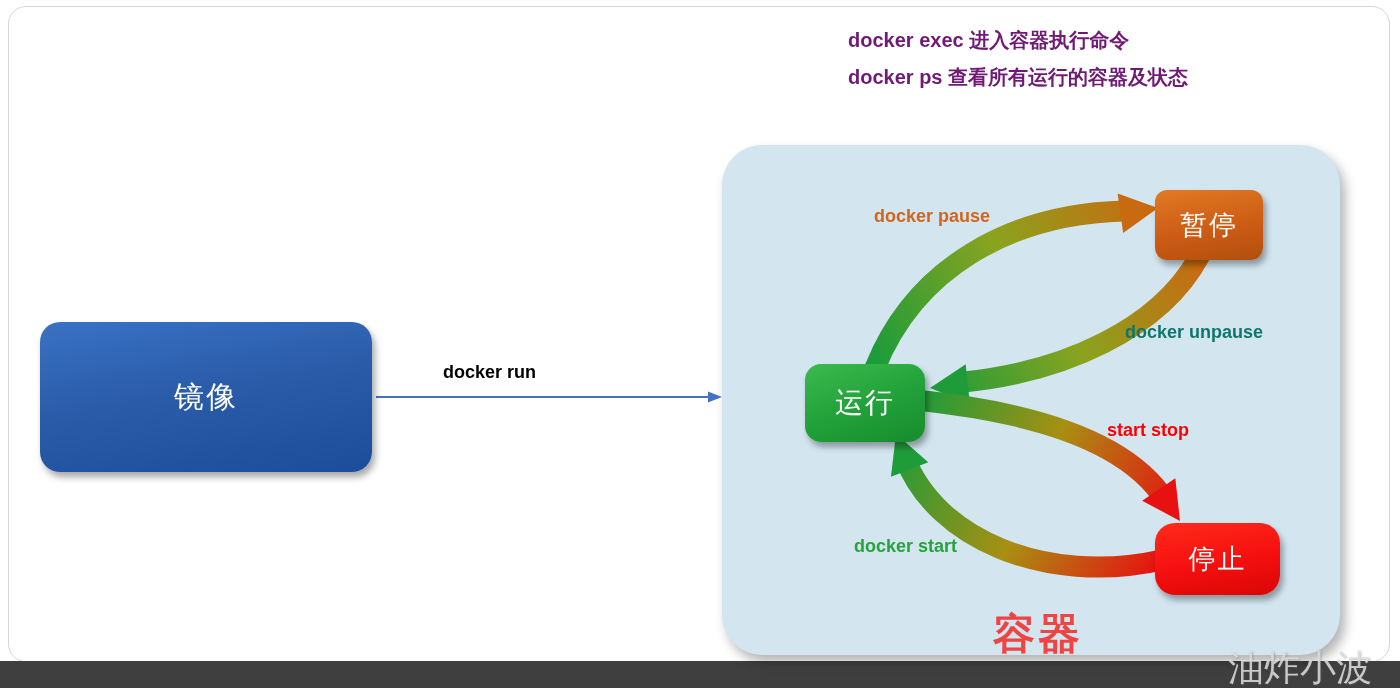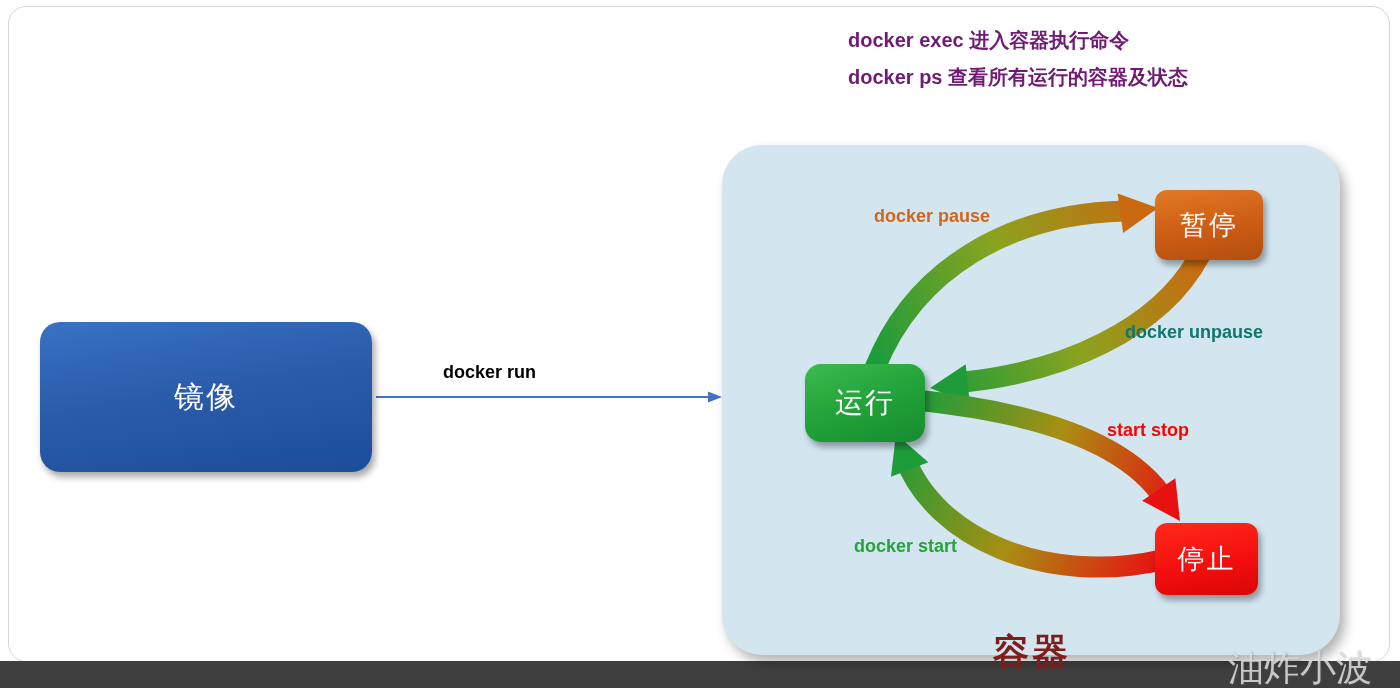--- a/index.html
+++ b/index.html
@@ -68,24 +68,24 @@
   .container-box {
     position: absolute;
     left: 722px; top: 145px;
     width: 618px; height: 510px;
     border-radius: 40px;
     background: #d3e6f0;
     box-shadow: 5px 7px 12px rgba(0,0,0,0.30);
   }
   .container-label {
     position: absolute;
-    left: 993px; top: 628px;
-    font-size: 36px;
-    font-weight: bold;
-    color: #7f1d1d;
+    left: 993px; top: 606px;
+    font-size: 42px;
+    font-weight: bold;
+    color: #ef4444;
     letter-spacing: 3px;
   }
   
   .state {
     position: absolute;
     display: flex; align-items: center; justify-content: center;
     color: #ffffff;
     font-weight: 500;
     letter-spacing: 2px;
     box-shadow: 3px 5px 6px rgba(0,0,0,0.35);
@@ -97,22 +97,22 @@
     font-size: 28px;
     margin-top: 12px;
   }
   .state-paused {
     left: 1155px; top: 190px; width: 108px; height: 70px;
     border-radius: 12px;
     background: linear-gradient(170deg, #e07a24 0%, #cd5c15 55%, #b14f0e 100%);
     font-size: 27px;
   }
   .state-stopped {
-    left: 1155px; top: 523px; width: 103px; height: 72px;
-    border-radius: 12px;
+    left: 1155px; top: 523px; width: 125px; height: 72px;
+    border-radius: 20px;
     background: linear-gradient(170deg, #ff2a1a 0%, #f50f0f 55%, #d90606 100%);
     font-size: 27px;
   }
   
   .t-label {
     position: absolute;
     font-size: 18px;
     font-weight: bold;
     white-space: nowrap;
   }

